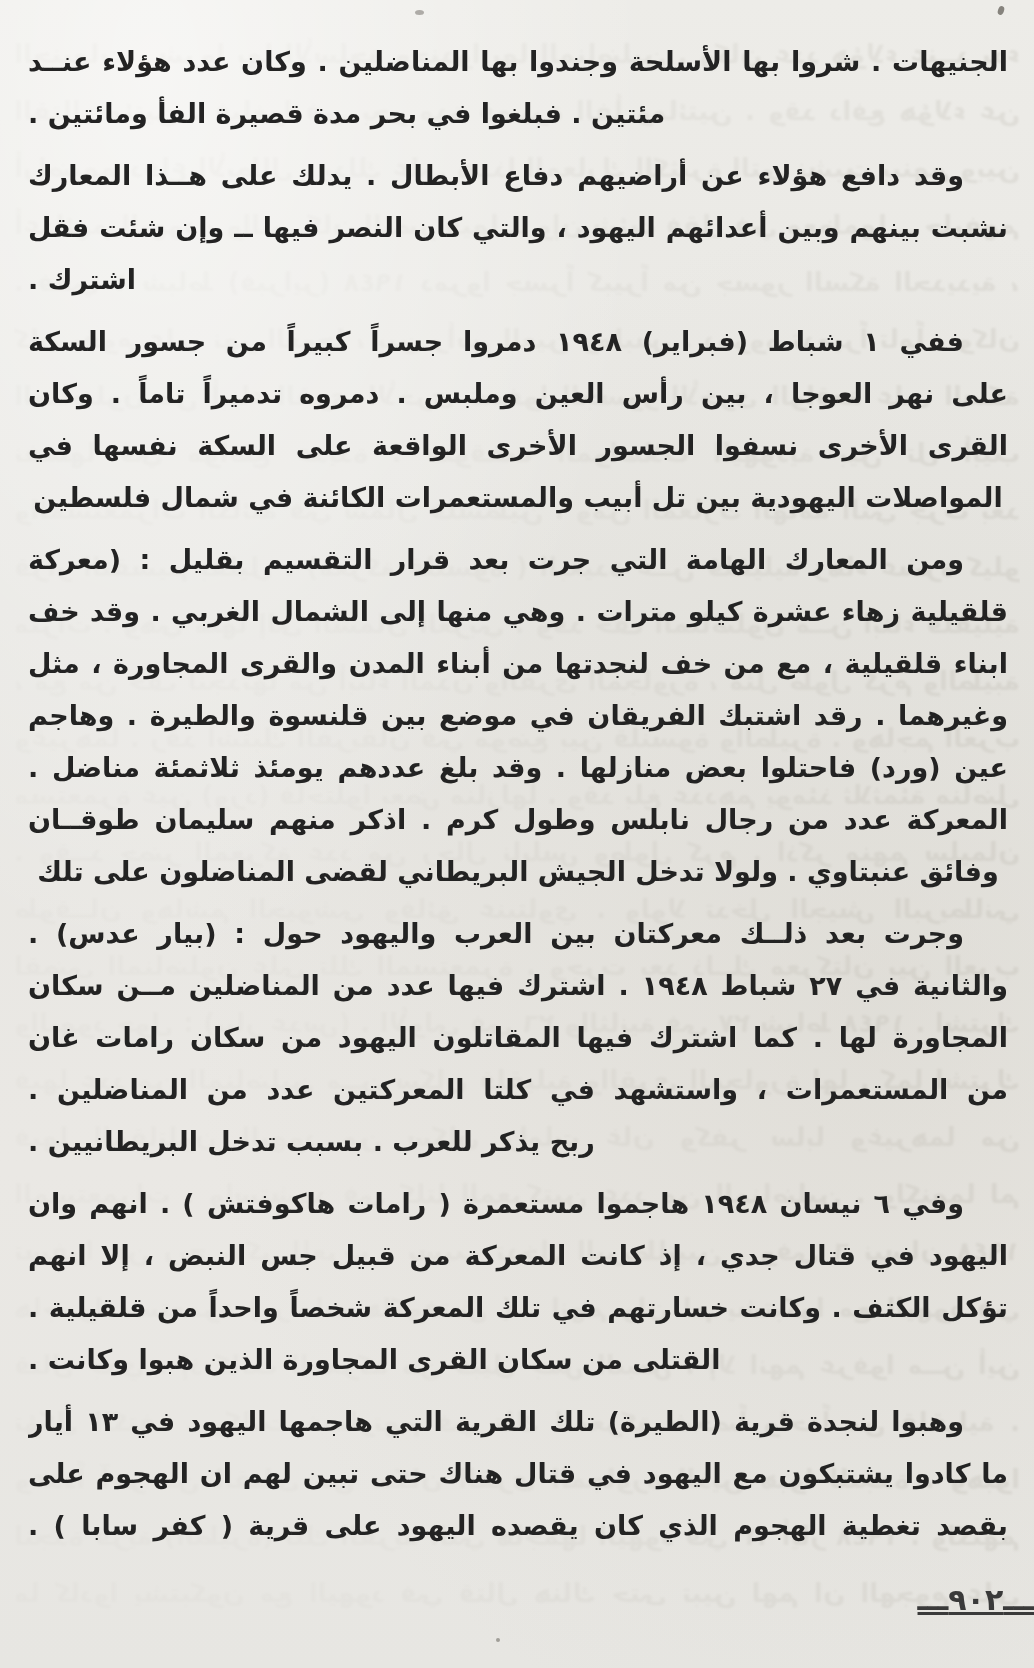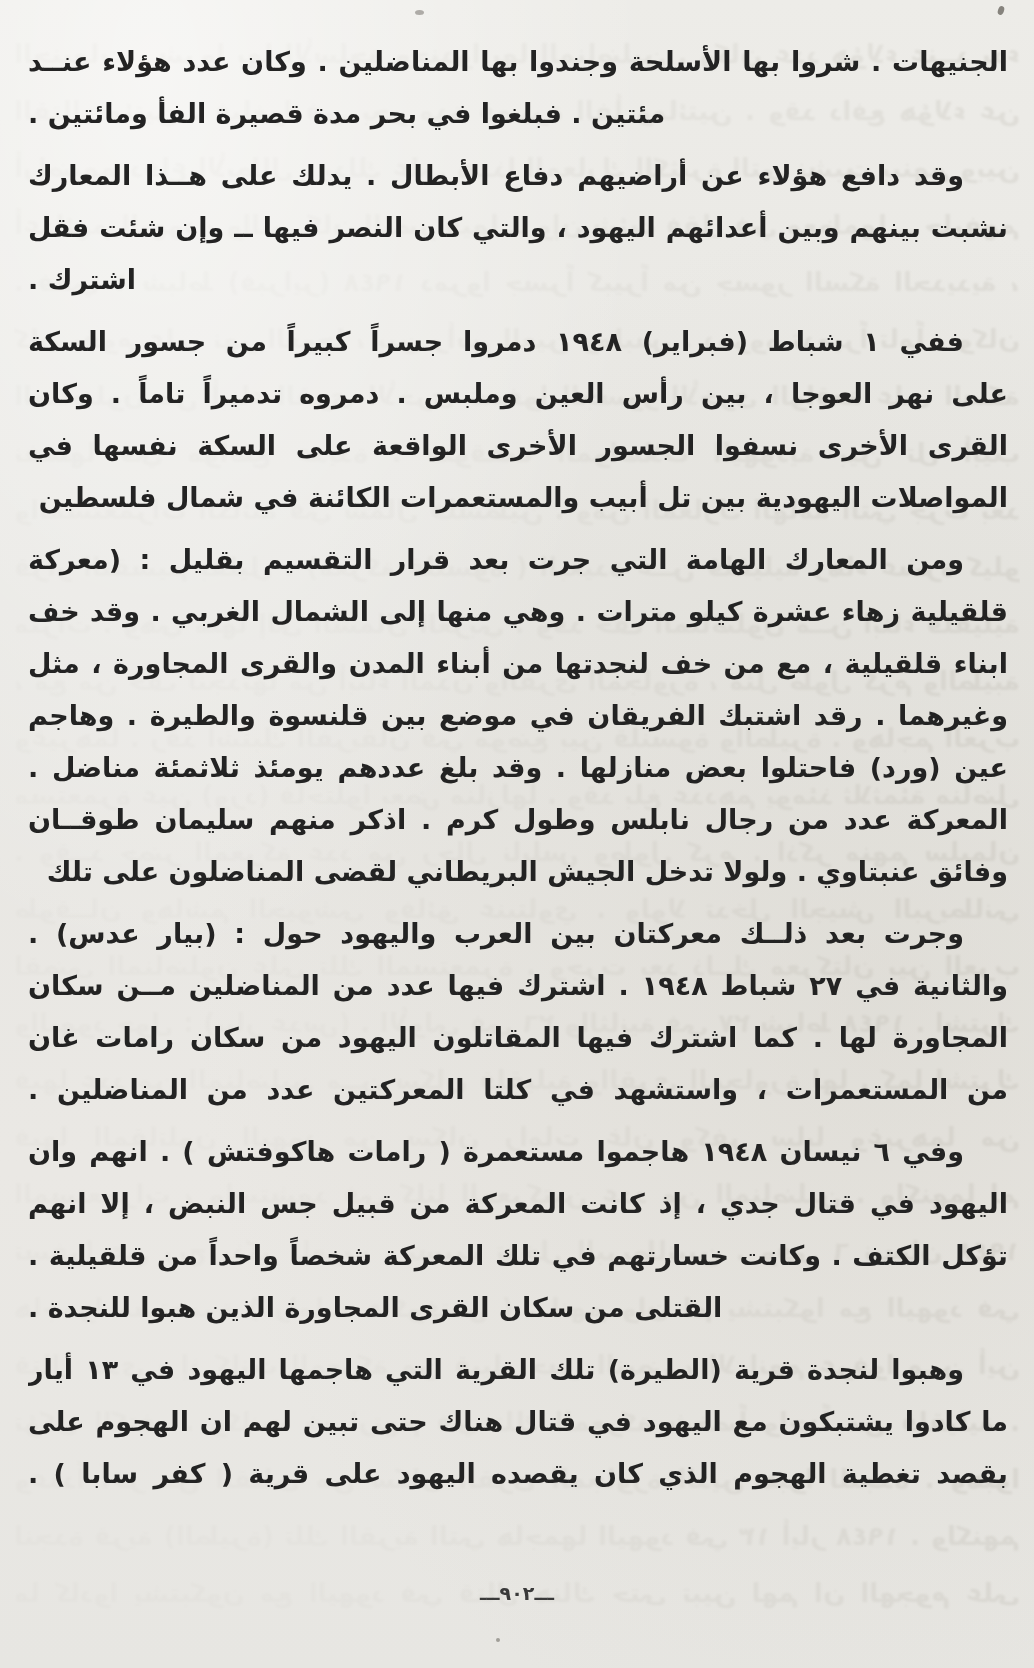--- a/index.html
+++ b/index.html
@@ -44,32 +44,33 @@
   .line{
     height:52px; line-height:52px;
     overflow:hidden;
     text-align:justify;
     -moz-text-align-last:justify;
     text-align-last:justify;
     white-space:normal;
   }
   .line.first{ padding-right:44px; }
   .line.last{
-    text-align:right;
+    text-align:center;
     -moz-text-align-last:left;
     text-align-last:left;
   }
   .page-number{
     position:absolute; left:0; right:0; top:1582px;
-    text-align:center;
+    text-align:right;
     direction:rtl;
     font-weight:700;
-    font-size:19px;
+    font-size:30px;
     color:#3a3a3a;
     letter-spacing:1px;
+    text-decoration:underline;
   }
   .speck{ position:absolute; background:#5a5750; border-radius:50%; opacity:.7; }
   .s1{ width:6px; height:9px; top:6px; right:30px; transform:rotate(20deg); }
   .s2{ width:9px; height:5px; top:10px; left:415px; opacity:.45; }
   .s3{ width:4px; height:4px; top:1638px; left:496px; opacity:.5; }
 </style>
 </head>
 <body>
 
 <div class="page">
@@ -97,26 +98,27 @@
         <div class="line justify">وغيرهما . رقد اشتبك الفريقان في موضع بين قلنسوة والطيرة . وهاجم العرب مستعمرة</div>
         <div class="line justify">عين (ورد) فاحتلوا بعض منازلها . وقد بلغ عددهم يومئذ ثلاثمئة مناضل . وقــد حضر</div>
         <div class="line justify">المعركة عدد من رجال نابلس وطول كرم . اذكر منهم سليمان طوقــان وهاشم الجيوشي</div>
         <div class="line last">وفائق عنبتاوي . ولولا تدخل الجيش البريطاني لقضى المناضلون على تلك المستعمرة .</div>
       </div>
       <div class="para">
         <div class="line first">وجرت بعد ذلــك معركتان بين العرب واليهود حول : (بيار عدس) . الأولى في ٢٦</div>
         <div class="line justify">والثانية في ٢٧ شباط ١٩٤٨ . اشترك فيها عدد من المناضلين مــن سكان قلقيلية والقرى</div>
         <div class="line justify">المجاورة لها . كما اشترك فيها المقاتلون اليهود من سكان رامات غان وكفر سابا وغيرهما</div>
         <div class="line justify">من المستعمرات ، واستشهد في كلتا المعركتين عدد من المناضلين . ولكنهما لم تسفرا عن</div>
+        <div class="line last">ربح يذكر للعرب . بسبب تدخل البريطانيين .</div>
       </div>
       <div class="para">
         <div class="line first">وفي ٦ نيسان ١٩٤٨ هاجموا مستعمرة ( رامات هاكوفتش ) . انهم وان لم يشتبكوا مع</div>
         <div class="line justify">اليهود في قتال جدي ، إذ كانت المعركة من قبيل جس النبض ، إلا انهم عرفوا مــن أين</div>
         <div class="line justify">تؤكل الكتف . وكانت خسارتهم في تلك المعركة شخصاً واحداً من قلقيلية . وعدداً آخر من</div>
-        <div class="line last">القتلى من سكان القرى المجاورة الذين هبوا للنجدة .</div>
+        <div class="line last">القتلى من سكان القرى المجاورة الذين هبوا وكانت .</div>
       </div>
       <div class="para">
         <div class="line first">وهبوا لنجدة قرية (الطيرة) تلك القرية التي هاجمها اليهود في ١٣ أيار ١٩٤٨ . ولكنهم</div>
         <div class="line justify">ما كادوا يشتبكون مع اليهود في قتال هناك حتى تبين لهم ان الهجوم على الطيرة ، ما كان إلا</div>
         <div class="line justify">بقصد تغطية الهجوم الذي كان يقصده اليهود على قرية ( كفر سابا ) . وقــد تمكن اليهود</div>
       </div>
     </main>
   <div class="page-number">ـــ٩٠٢ـــ</div>
   <div class="speck s1"></div>
   <div class="speck s2"></div>

